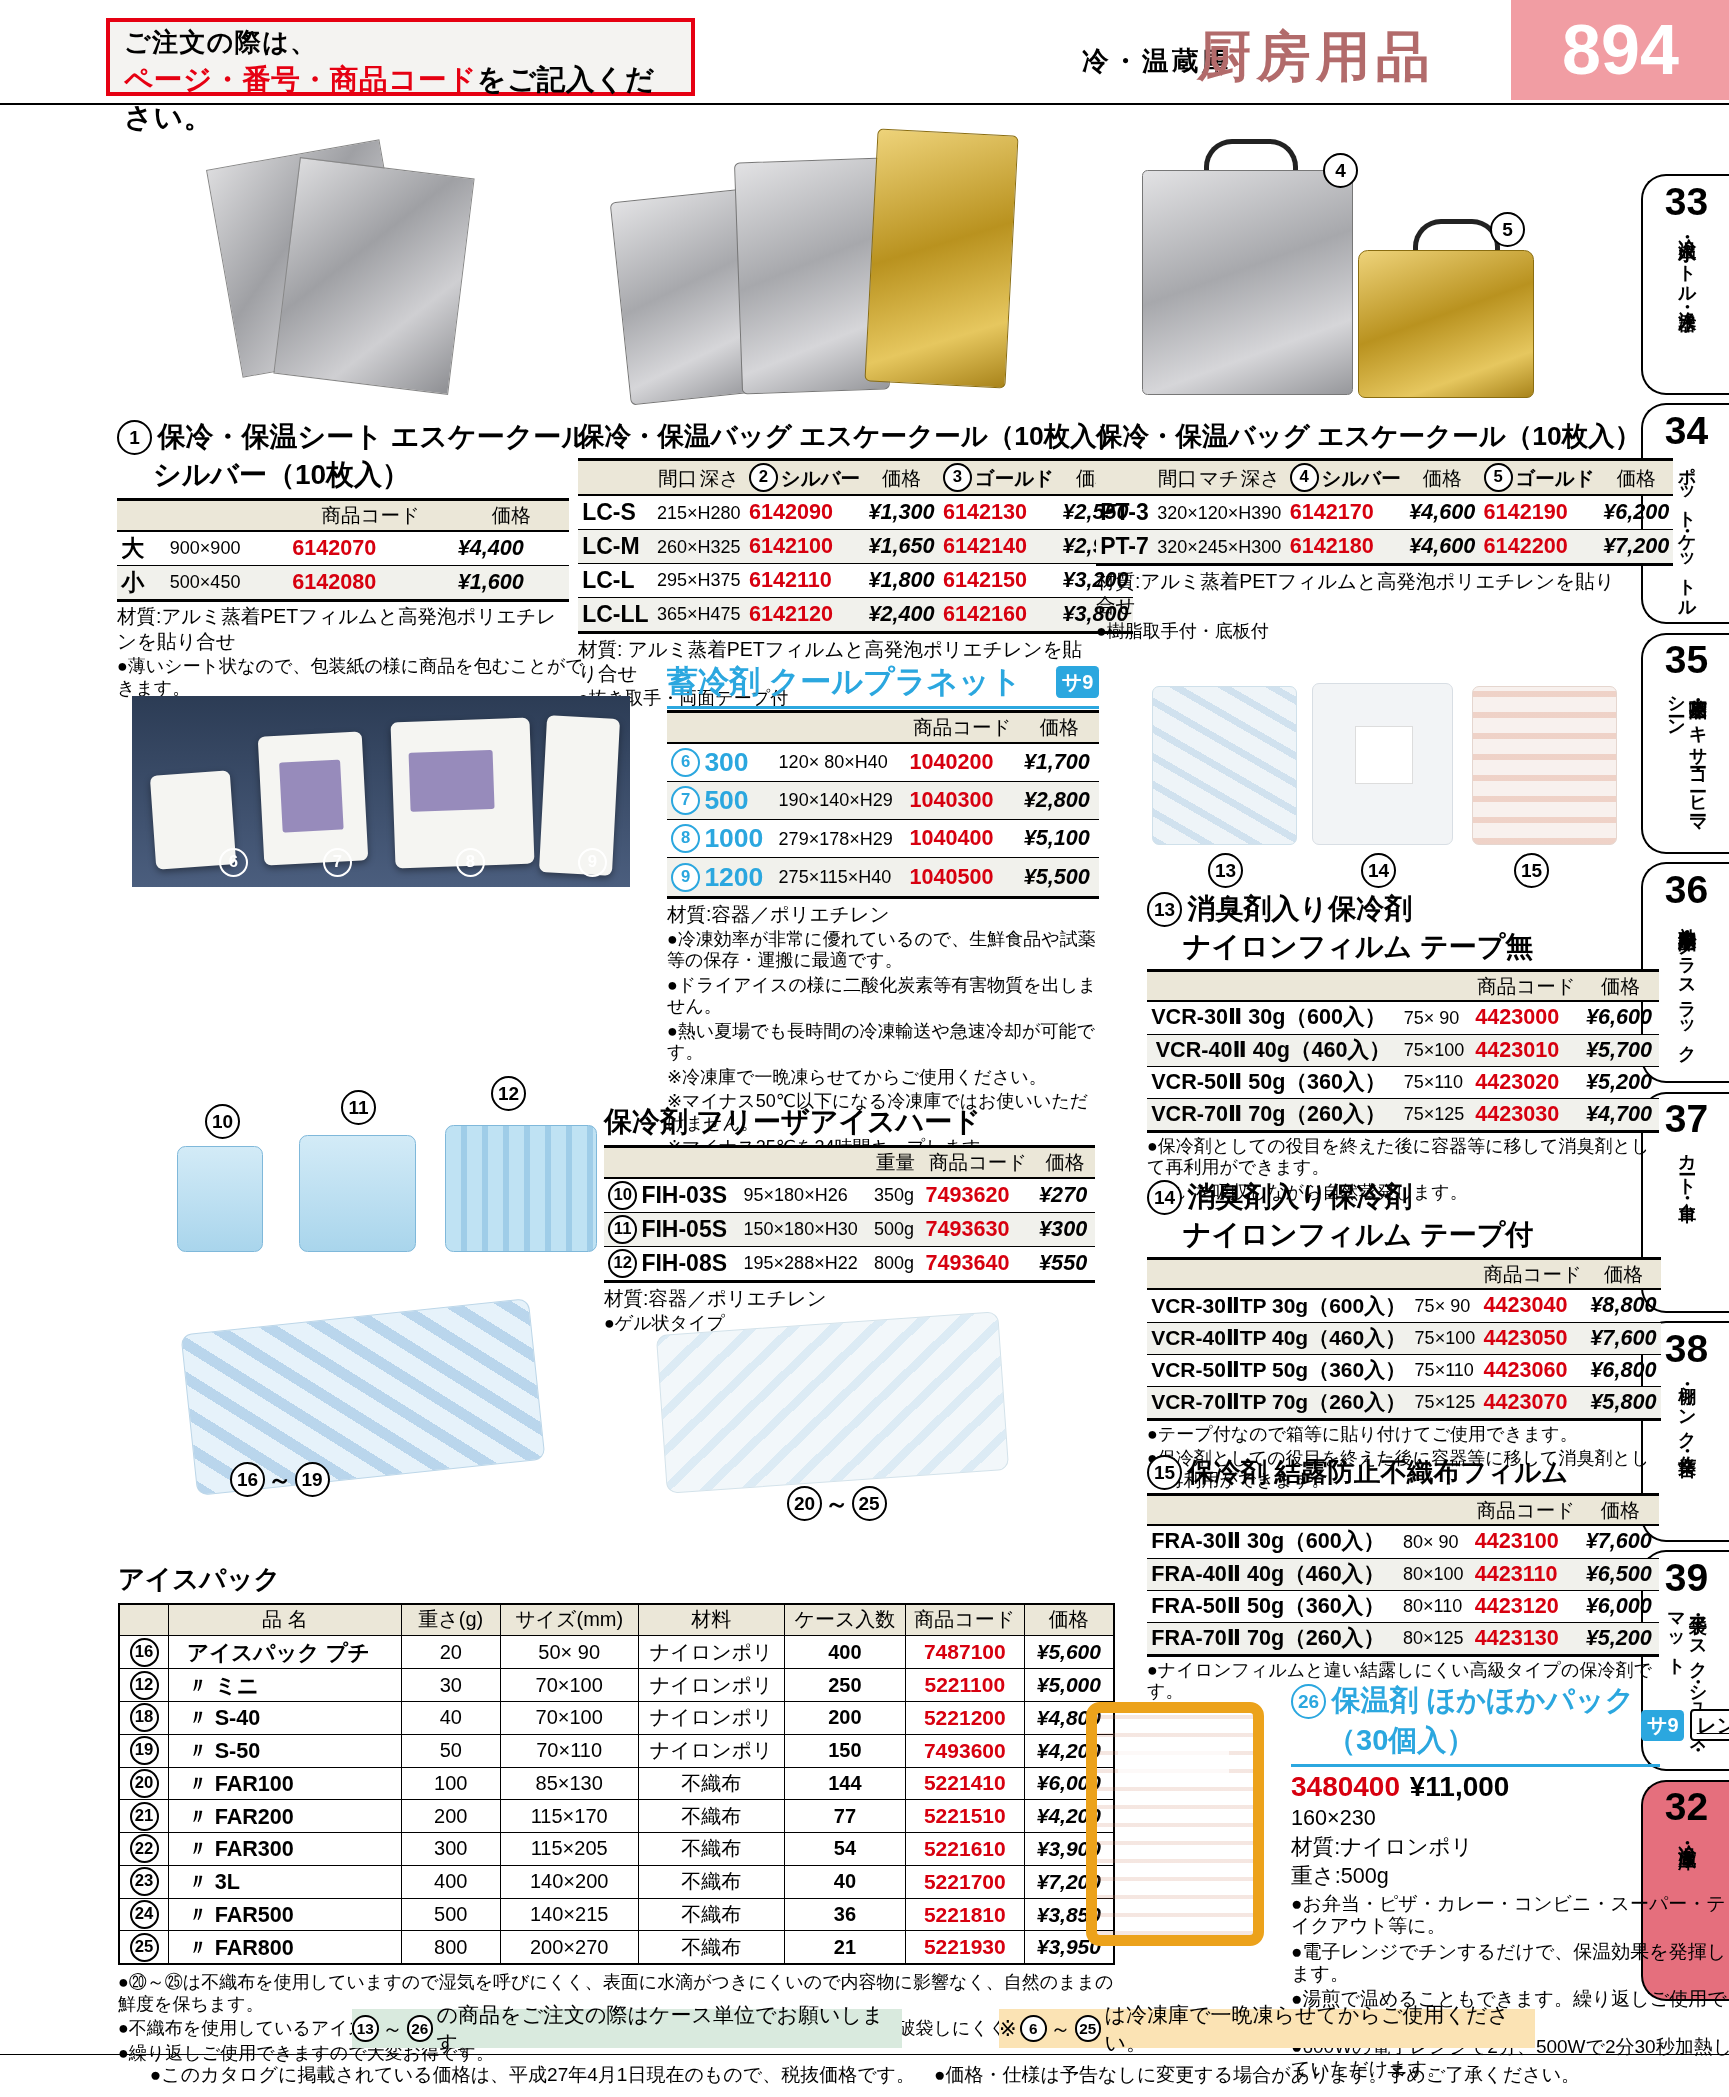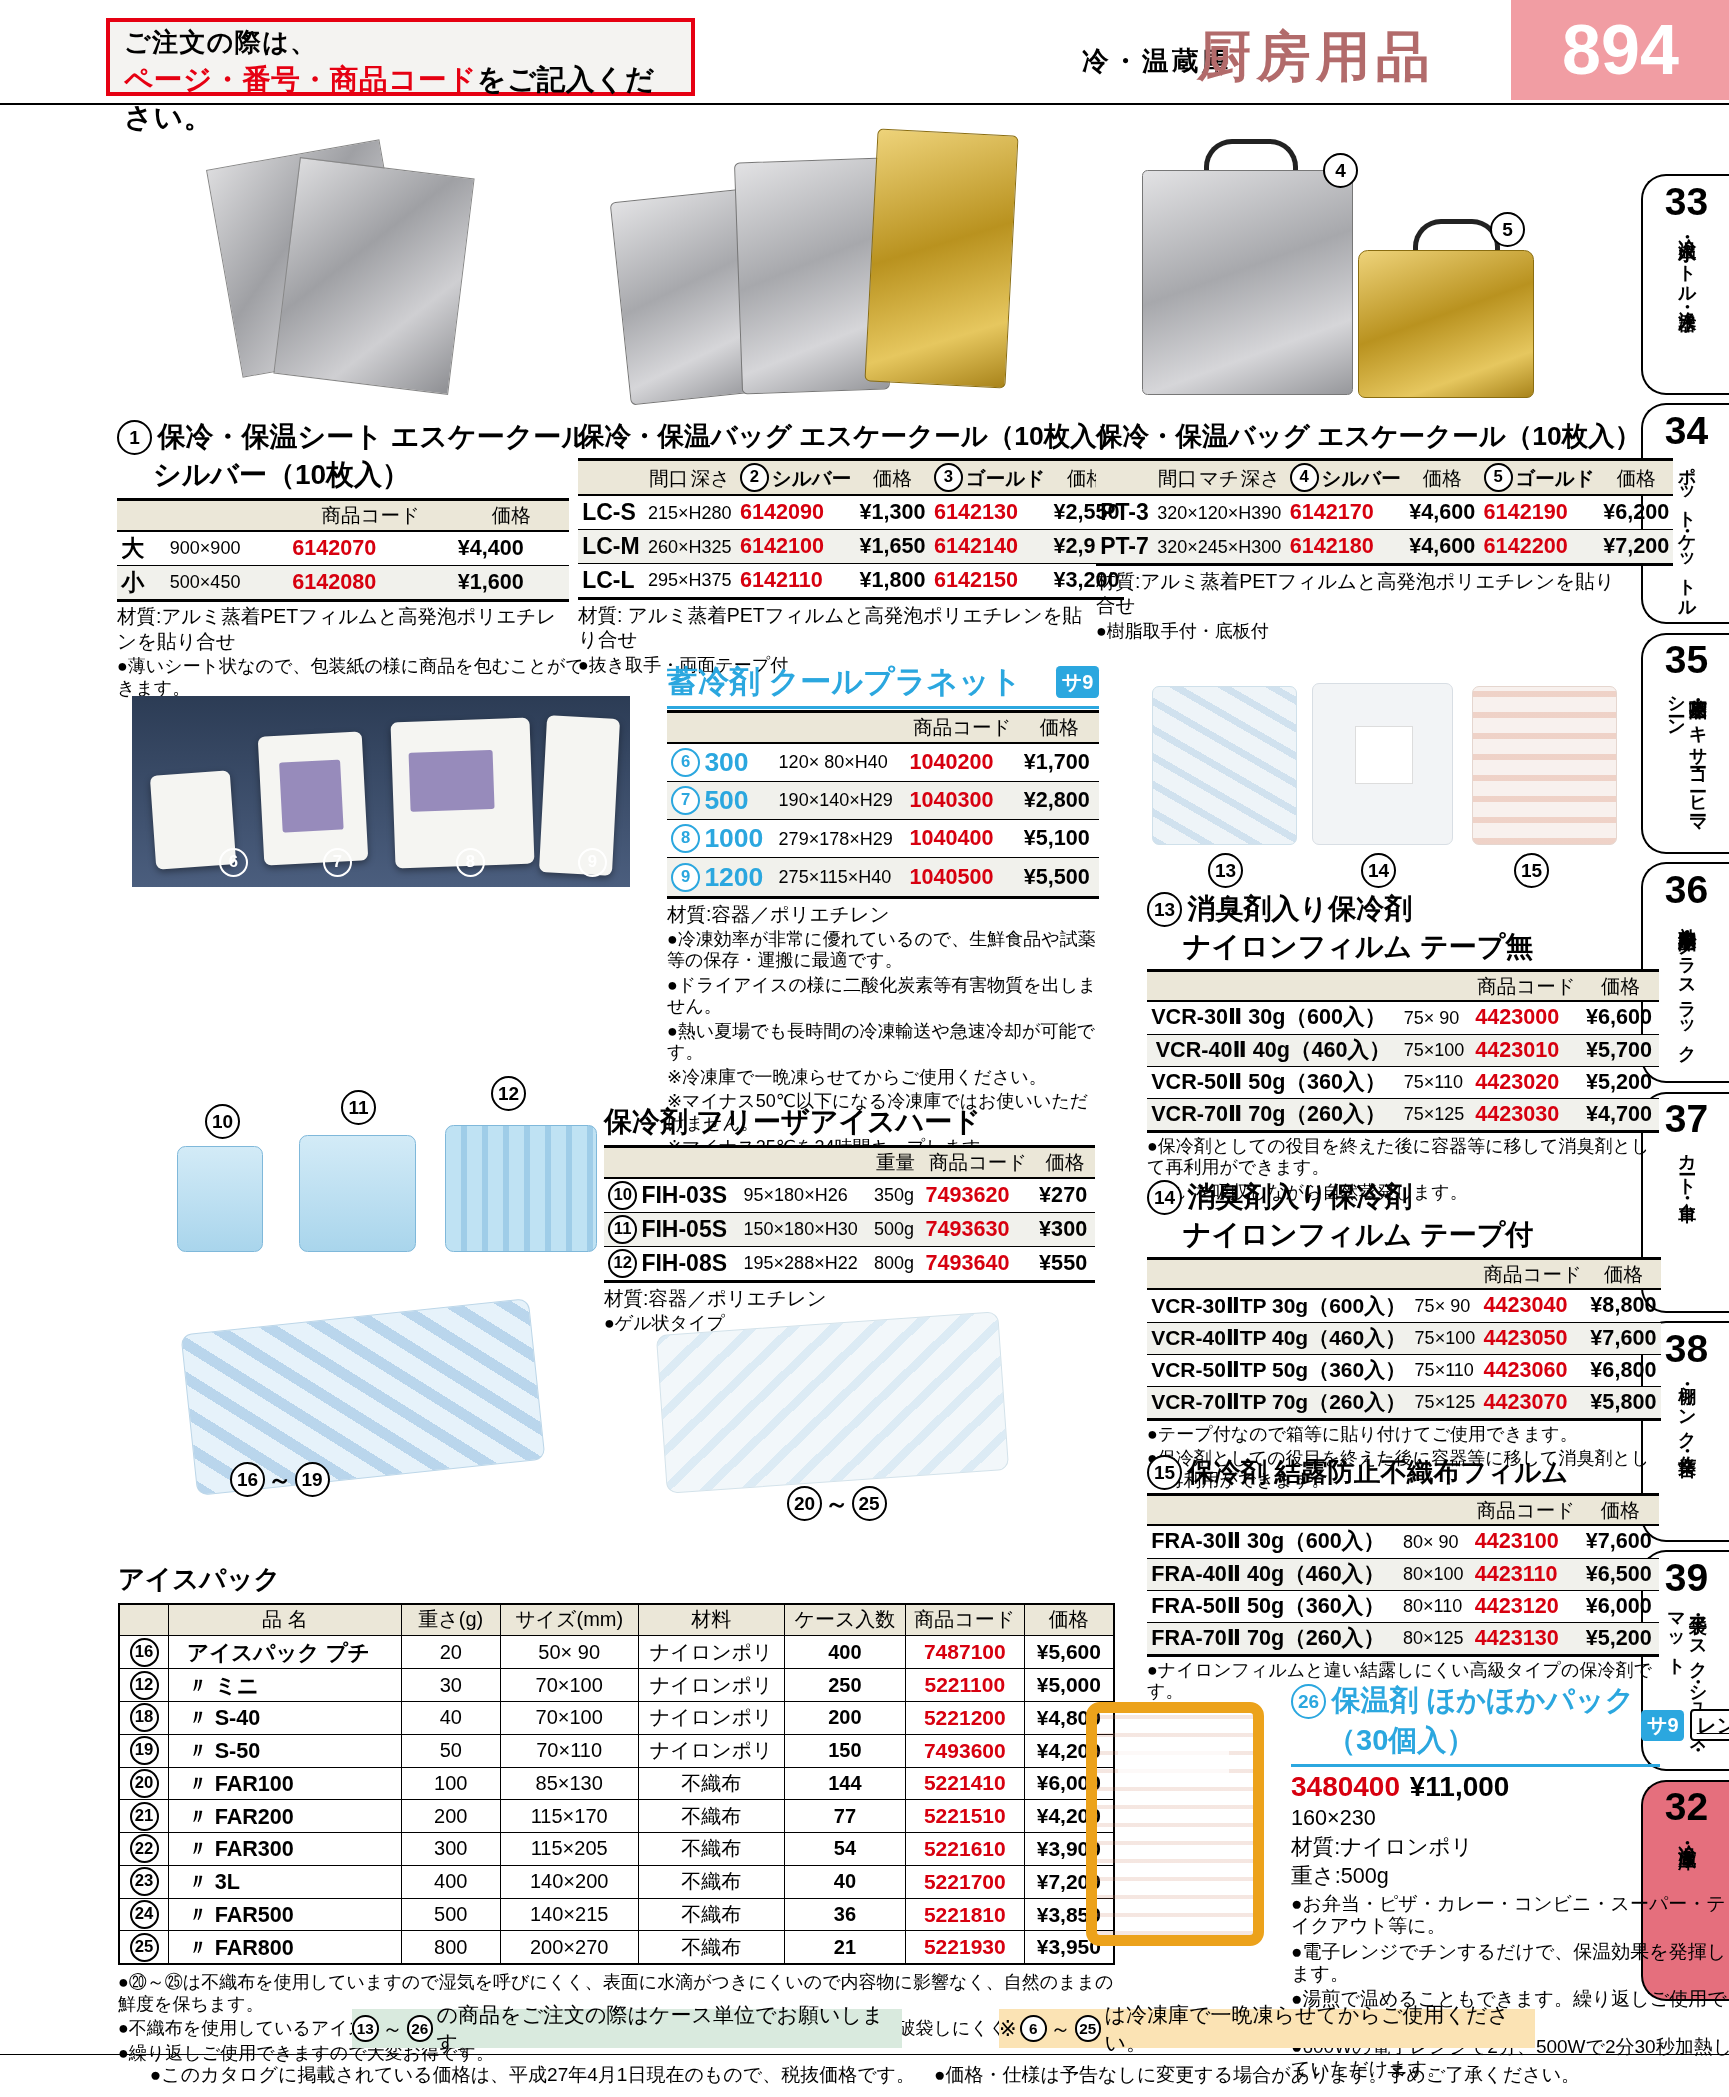--- a/index.html
+++ b/index.html
@@ -42,21 +42,21 @@
   table.cat th,table.cat td{padding:2.1px 4.2px;white-space:nowrap;line-height:1.25;vertical-align:middle;}
   table.cat thead tr{background:#ebe7d8;border-top:3.5px solid #000;border-bottom:2.1px solid #000;}
   table.cat thead th{font-size:19.5px;font-weight:normal;text-align:center;}
   table.cat tbody tr{border-bottom:1.4px solid #000;}
   table.cat tbody tr:last-child{border-bottom:3.5px solid #000;}
   table.cat tbody tr:nth-child(even){background:#f1f1ec;}
   .model{font-size:23px;font-weight:bold;}
   .modelrow{display:flex;align-items:center;gap:4.2px;}
   .size{font-size:18px;}
   .codecell{font-size:21.6px;font-weight:bold;color:#d7000f;}
-  .pricecell{font-size:21.6px;font-weight:bold;}
+  .pricecell{font-size:21.6px;font-weight:bold;font-style:italic;}
   .cap{color:#2ba7df;font-size:26.5px;font-weight:bold;}
   .hdr2{display:flex;justify-content:space-around;}
   .note{font-size:19.5px;line-height:1.25;margin-top:2.8px;}
   .note.sm{font-size:18px;line-height:1.2;}
   
   .badge-blue{background:#2ba7df;color:#fff;font-size:20px;font-weight:bold;padding:2.1px 5.6px;
               border-radius:4.2px;flex:none;}
   .badge-box{border:2.8px solid #000;background:#fff;font-size:19.5px;font-weight:bold;
              padding:0.7px 4.9px;border-radius:4.2px;text-decoration:underline;flex:none;}
   
@@ -237,20 +237,28 @@
           <td class="pricecell">¥2,900</td>
         </tr>
       <tr>
           <td class="model">LC-L</td>
           <td class="size">295×H375</td>
           <td class="codecell">6142110</td>
           <td class="pricecell">¥1,800</td>
           <td class="codecell">6142150</td>
           <td class="pricecell">¥3,200</td>
         </tr>
+      <tr>
+          <td class="model">LC-LL</td>
+          <td class="size">365×H475</td>
+          <td class="codecell">6142120</td>
+          <td class="pricecell">¥2,400</td>
+          <td class="codecell">6142160</td>
+          <td class="pricecell">¥3,800</td>
+        </tr>
     </tbody>
   </table>
   <div class="note">材質: アルミ蒸着PETフィルムと高発泡ポリエチレンを貼り合せ</div>
   <div class="note sm">●抜き取手・両面テープ付</div>
 </div>
 
 <div class="abs" style="left:1096px;top:418px;width:533px;">
   <div class="stitle" style="font-size:26.5px;">保冷・保温バッグ エスケークール（10枚入）</div>
   <table class="cat" style="margin-top:4.2px;">
     <thead>

